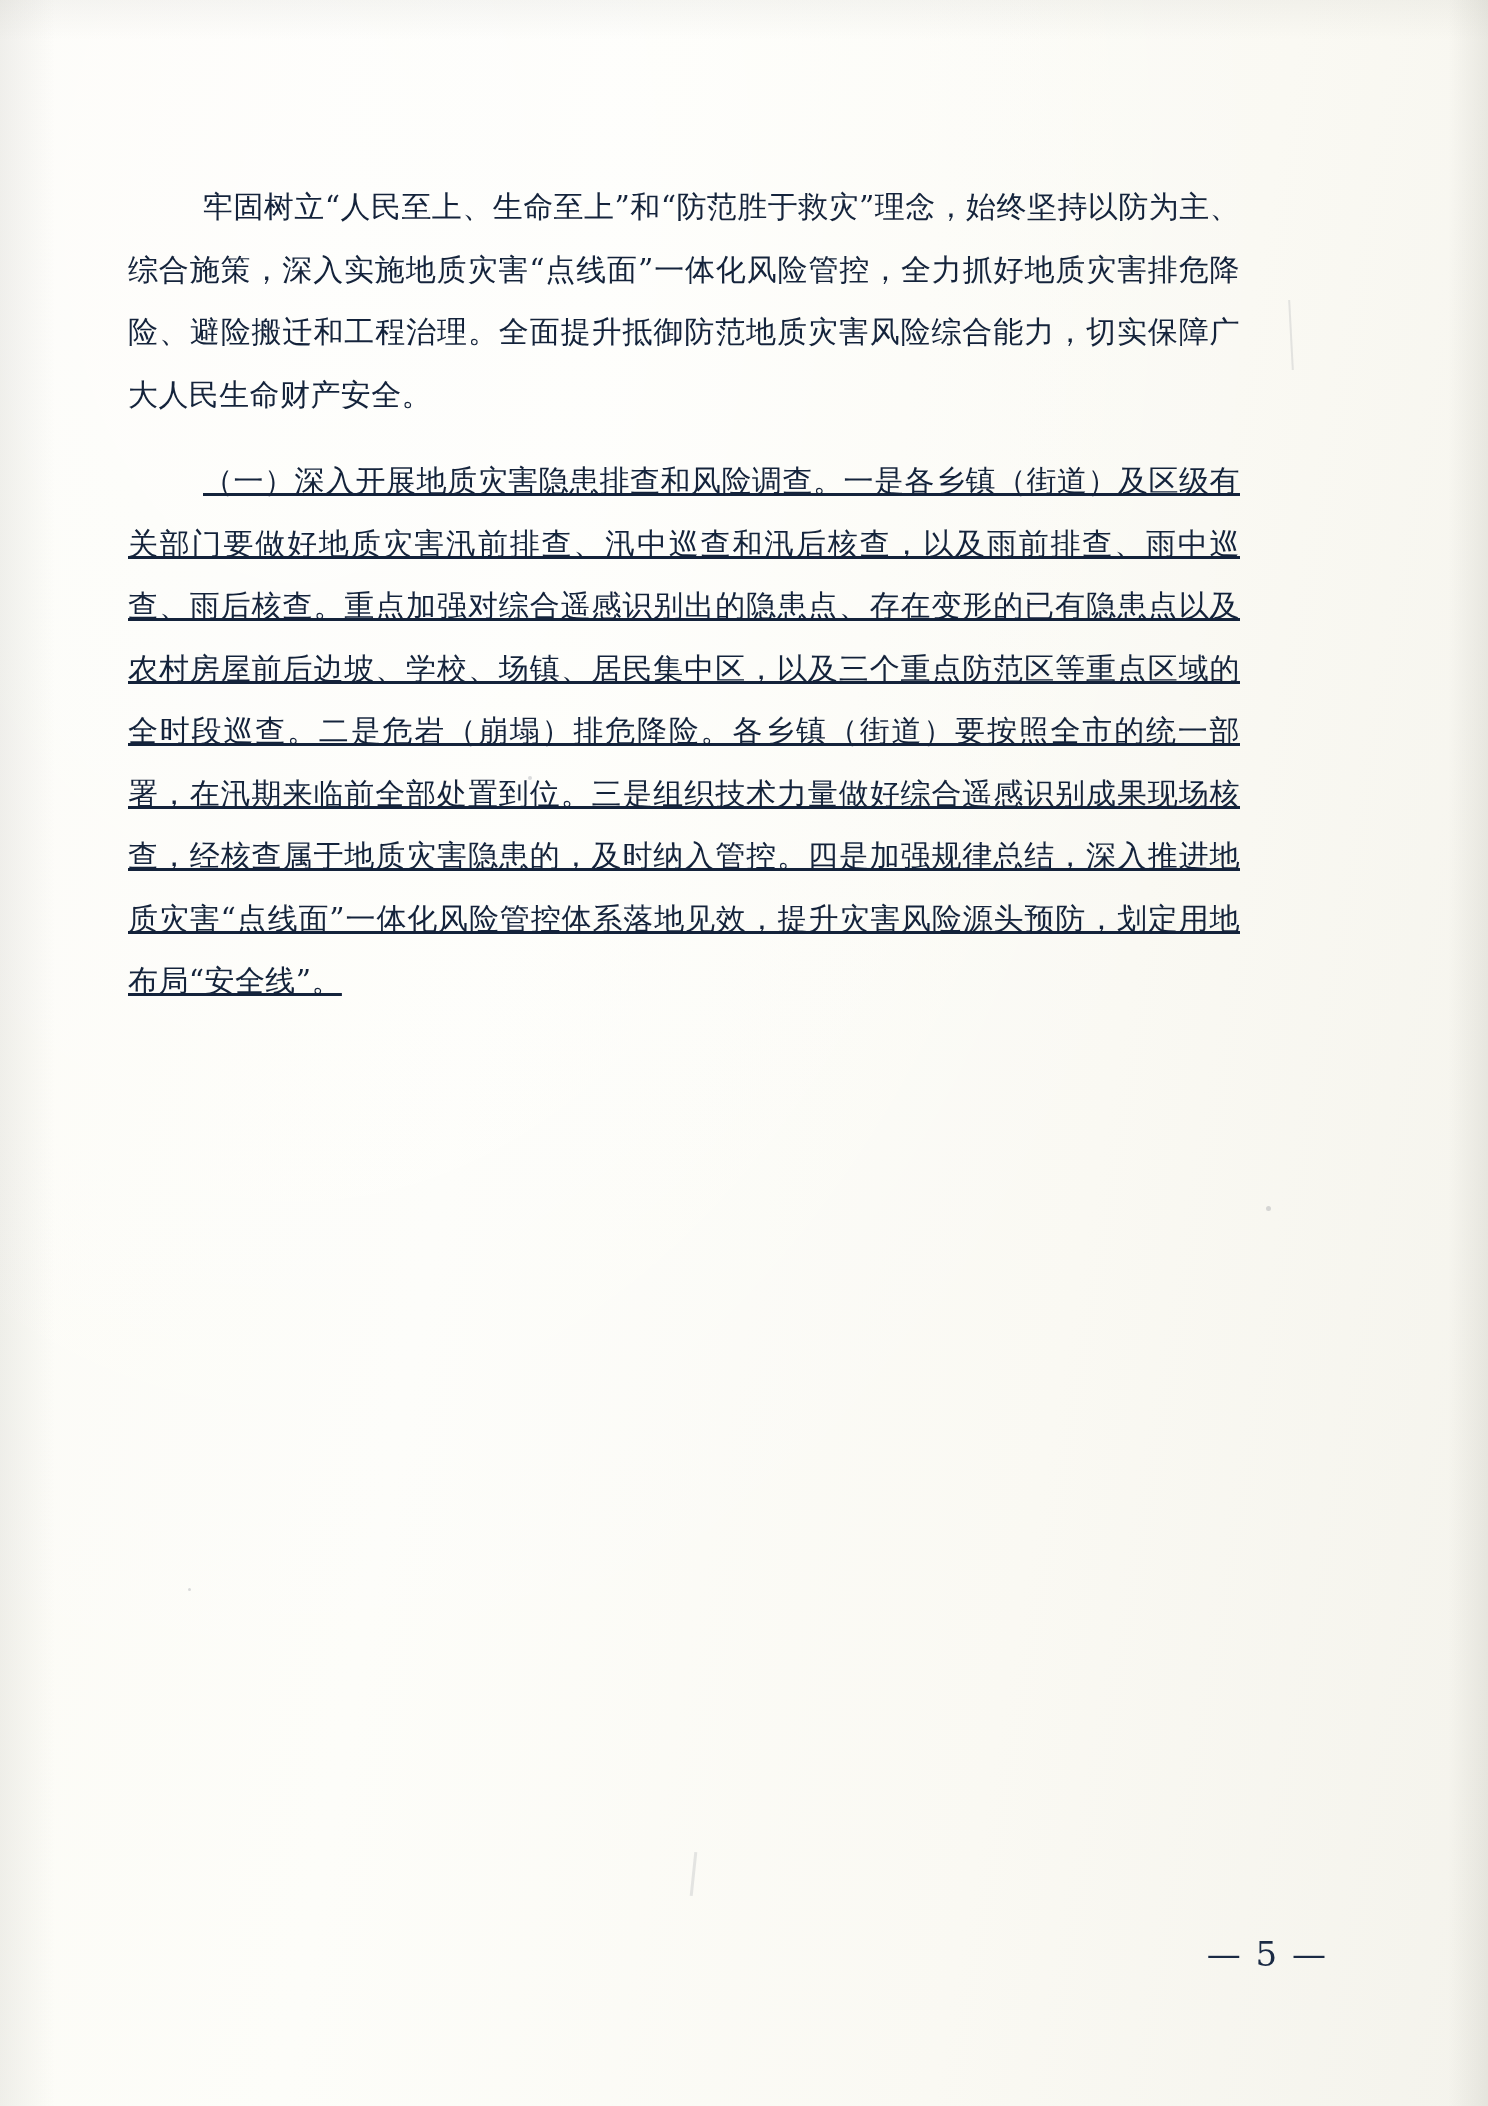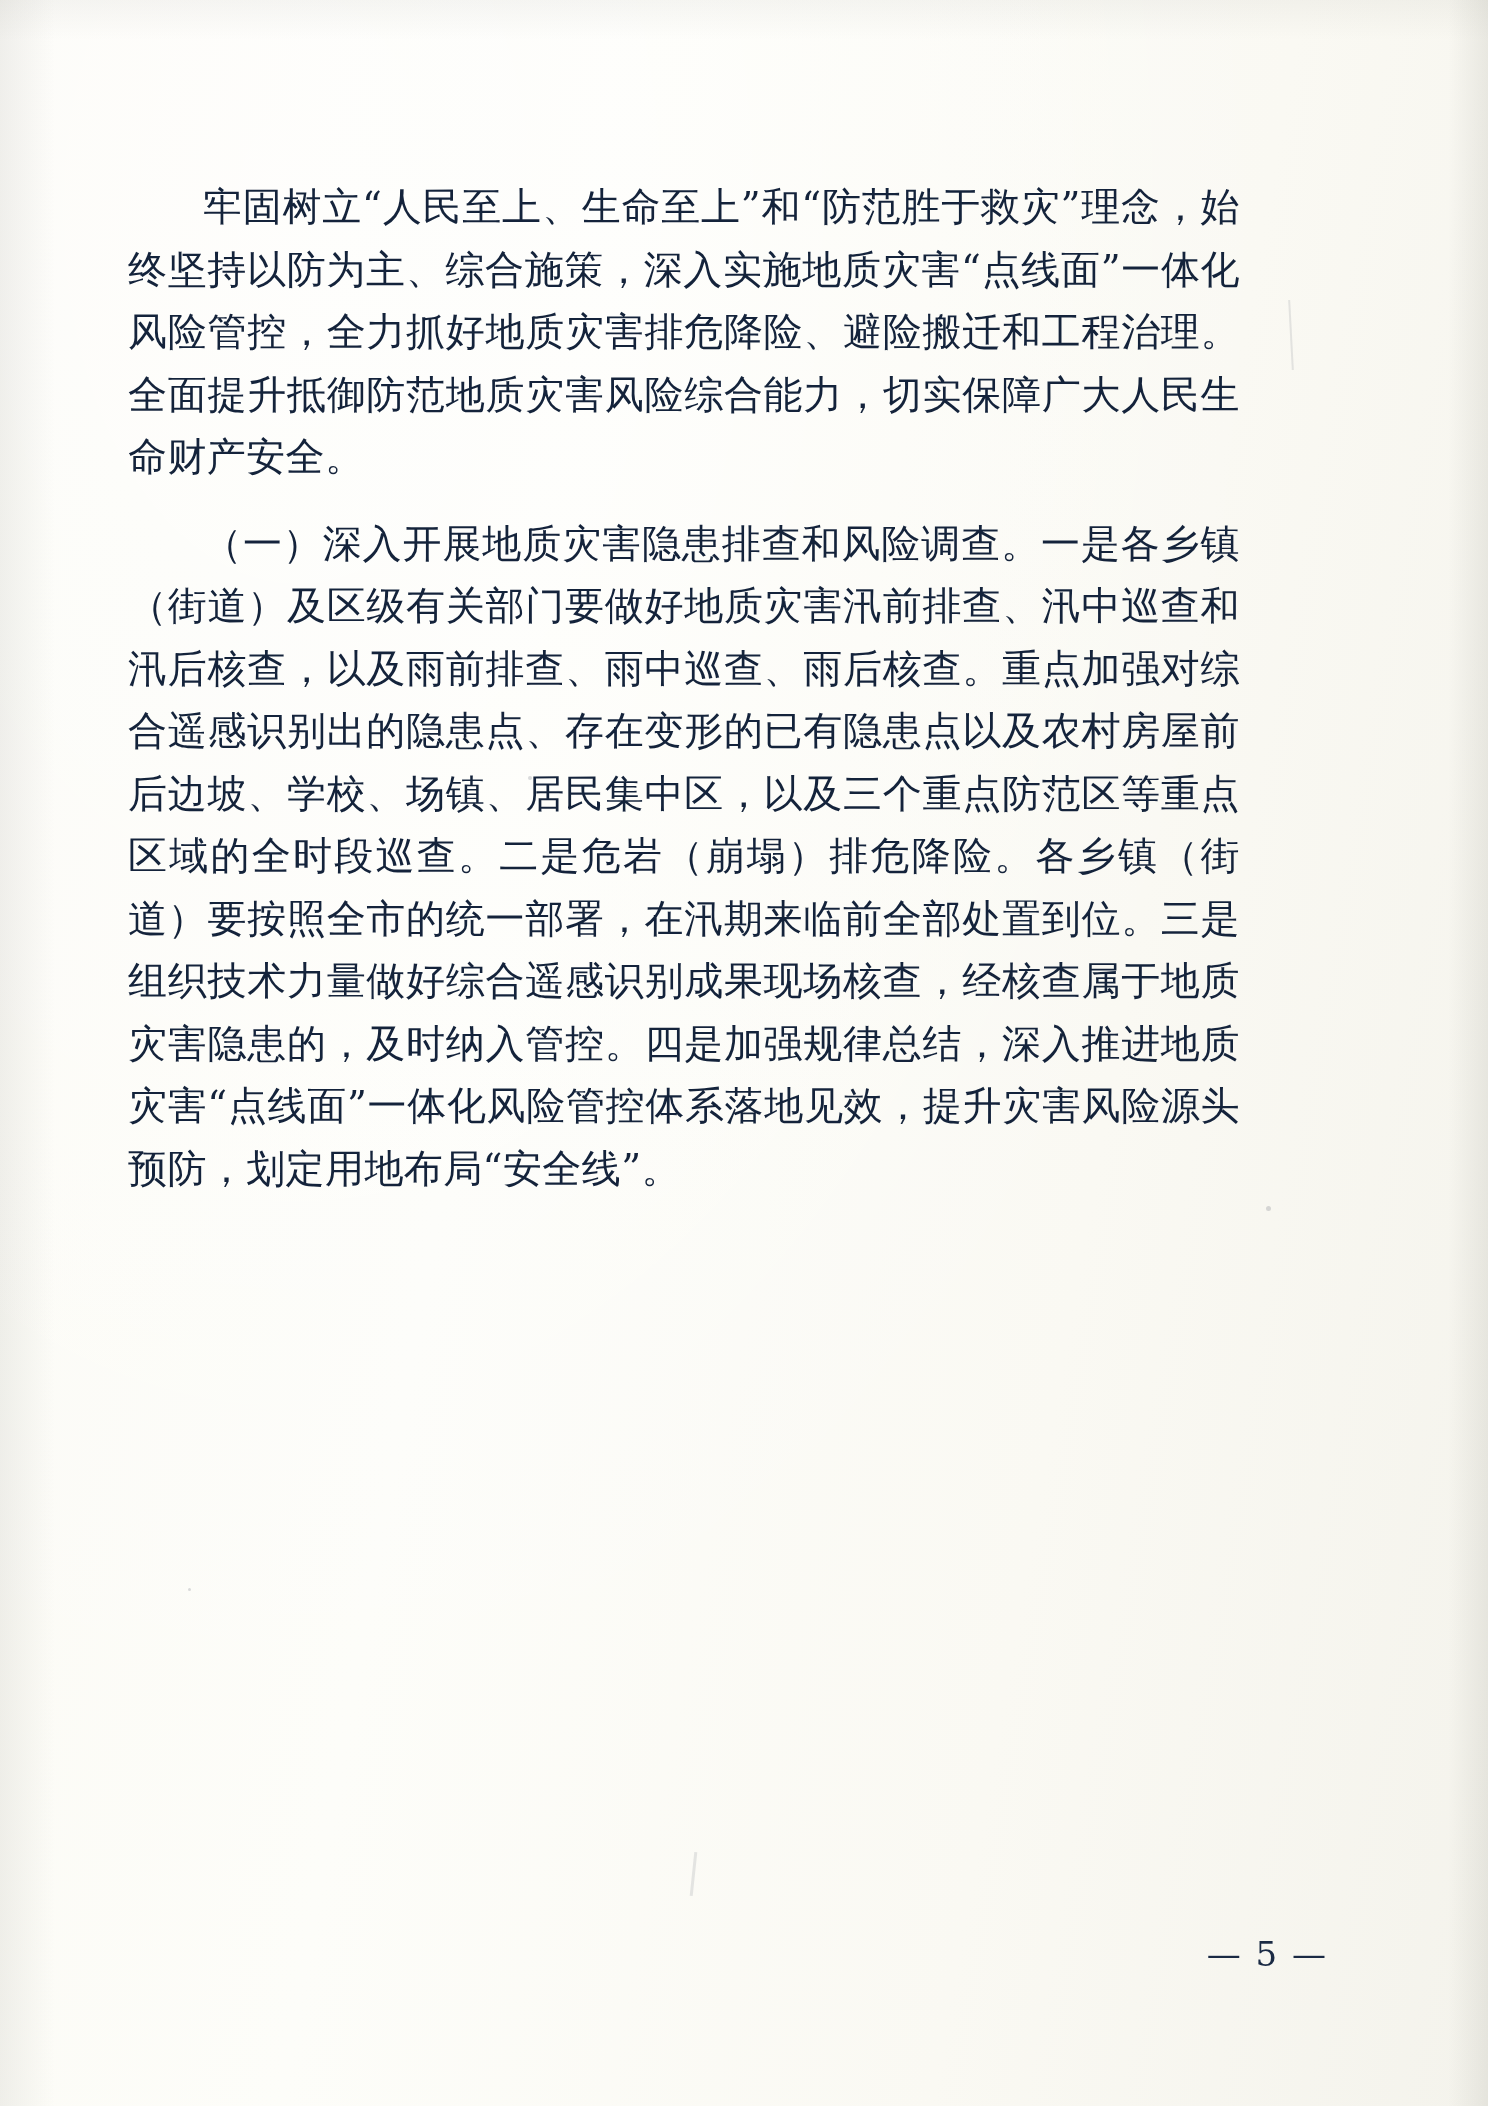--- a/index.html
+++ b/index.html
@@ -38,31 +38,32 @@
   .content {
     position: absolute;
     left: 128px;
     top: 176px;
     width: 1112px;
     z-index: 2;
   }
   p.para {
     margin: 0 0 2px 0;
     font-family: "DejaVu Serif", "Liberation Serif", serif;
-    font-size: 39px;
+    font-size: 30px;
     line-height: 62.5px;
     color: #14233b;
     text-align: justify;
     text-justify: inter-character;
     text-indent: 75px;
     letter-spacing: 0.4px;
     font-weight: 500;
   }
   p.para.tight {
     margin-top: 24px;
+    text-decoration: underline;
   }
   .page-number {
     position: absolute;
     right: 160px;
     bottom: 132px;
     font-family: "DejaVu Serif", "Liberation Serif", serif;
     font-size: 34px;
     color: #1a2a44;
     letter-spacing: 2px;
     z-index: 3;

